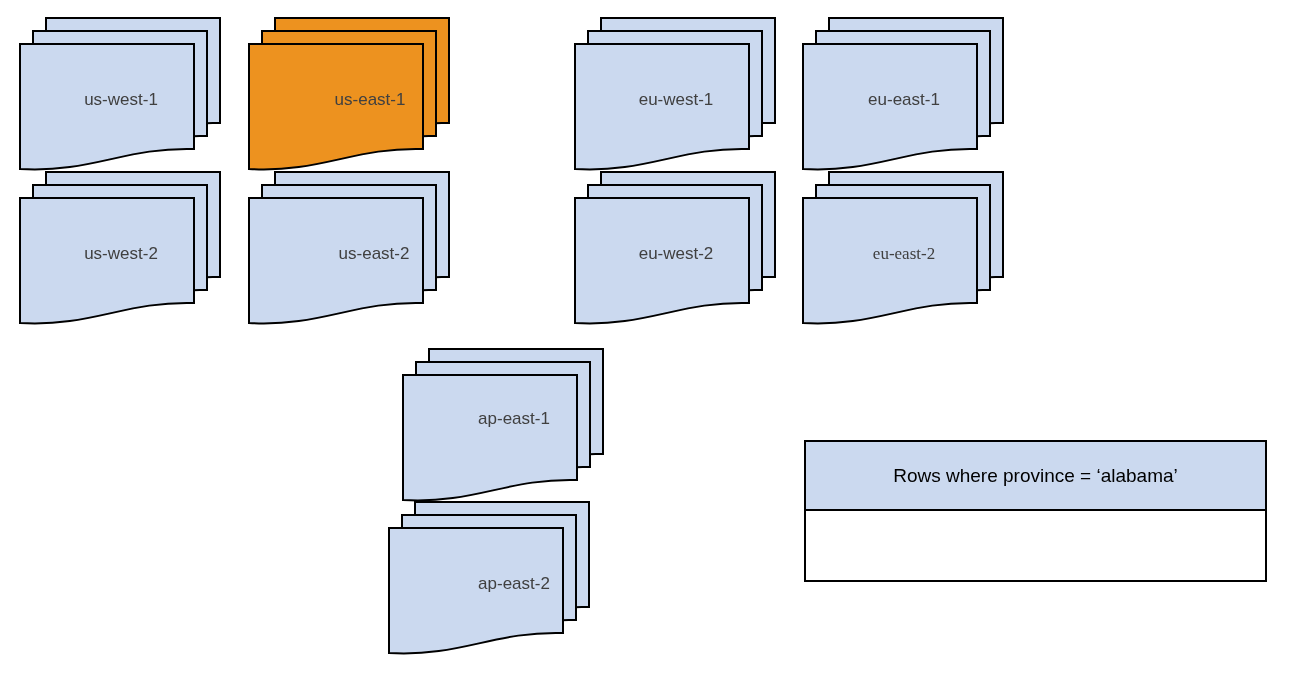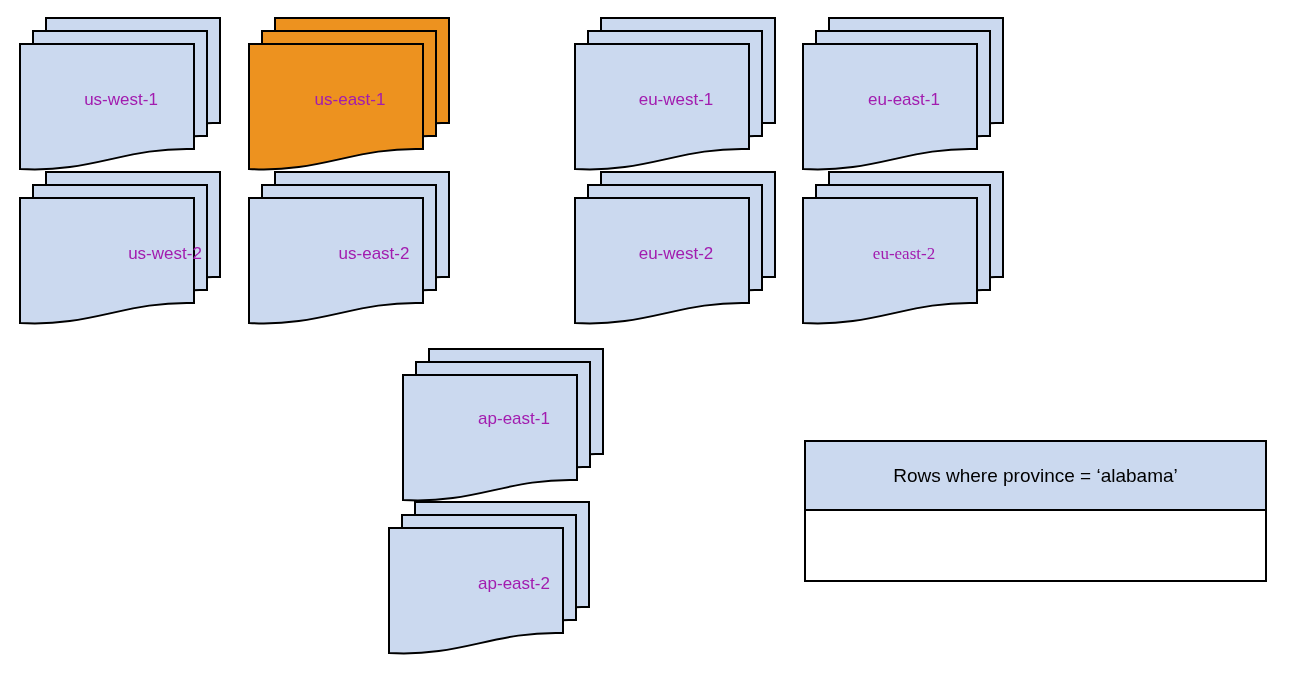--- a/index.html
+++ b/index.html
@@ -31,21 +31,21 @@
     display: block;
     overflow: visible;
   }
   .doc-label {
     position: absolute;
     left: 0;
     top: 46px;
     width: 202px;
     text-align: center;
     font-size: 17px;
-    color: #a21caf;
+    color: #404040;
     font-family: "Liberation Sans", sans-serif;
     line-height: 20px;
     white-space: nowrap;
     pointer-events: none;
   }
   .legend {
     position: absolute;
     left: 804px;
     top: 440px;
     width: 463px;
@@ -80,21 +80,21 @@
           <path d="M0,0 L174,0 L174,105 C104.39999999999999,103 73.08,129 0,125 Z" transform="translate(0,26)" fill="#CBD9EF" stroke="#000000" stroke-width="2" stroke-linejoin="miter"></path>
         </svg>
         <div class="doc-label" style="top: 72px;">us-west-1</div>
       </div>
       <div class="doc-stack" style="left: 249px; top: 18px;">
         <svg width="204" height="159">
           <path d="M0,0 L174,0 L174,105 C104.39999999999999,103 73.08,129 0,125 Z" transform="translate(26,0)" fill="#ED921F" stroke="#000000" stroke-width="2" stroke-linejoin="miter"></path>
           <path d="M0,0 L174,0 L174,105 C104.39999999999999,103 73.08,129 0,125 Z" transform="translate(13,13)" fill="#ED921F" stroke="#000000" stroke-width="2" stroke-linejoin="miter"></path>
           <path d="M0,0 L174,0 L174,105 C104.39999999999999,103 73.08,129 0,125 Z" transform="translate(0,26)" fill="#ED921F" stroke="#000000" stroke-width="2" stroke-linejoin="miter"></path>
         </svg>
-        <div class="doc-label" style="top: 72px;">us-east-1</div>
+        <div class="doc-label" style="top: 72px; padding-left: 20px;">us-east-1</div>
       </div>
       <div class="doc-stack" style="left: 575px; top: 18px;">
         <svg width="204" height="159">
           <path d="M0,0 L174,0 L174,105 C104.39999999999999,103 73.08,129 0,125 Z" transform="translate(26,0)" fill="#CBD9EF" stroke="#000000" stroke-width="2" stroke-linejoin="miter"></path>
           <path d="M0,0 L174,0 L174,105 C104.39999999999999,103 73.08,129 0,125 Z" transform="translate(13,13)" fill="#CBD9EF" stroke="#000000" stroke-width="2" stroke-linejoin="miter"></path>
           <path d="M0,0 L174,0 L174,105 C104.39999999999999,103 73.08,129 0,125 Z" transform="translate(0,26)" fill="#CBD9EF" stroke="#000000" stroke-width="2" stroke-linejoin="miter"></path>
         </svg>
         <div class="doc-label" style="top: 72px;">eu-west-1</div>
       </div>
       <div class="doc-stack" style="left: 803px; top: 18px; padding-left: 29px;">
@@ -104,21 +104,21 @@
           <path d="M0,0 L174,0 L174,105 C104.39999999999999,103 73.08,129 0,125 Z" transform="translate(0,26)" fill="#CBD9EF" stroke="#000000" stroke-width="2" stroke-linejoin="miter"></path>
         </svg>
         <div class="doc-label" style="top: 72px;">eu-east-1</div>
       </div>
       <div class="doc-stack" style="left: 20px; top: 172px;">
         <svg width="204" height="159">
           <path d="M0,0 L174,0 L174,105 C104.39999999999999,103 73.08,129 0,125 Z" transform="translate(26,0)" fill="#CBD9EF" stroke="#000000" stroke-width="2" stroke-linejoin="miter"></path>
           <path d="M0,0 L174,0 L174,105 C104.39999999999999,103 73.08,129 0,125 Z" transform="translate(13,13)" fill="#CBD9EF" stroke="#000000" stroke-width="2" stroke-linejoin="miter"></path>
           <path d="M0,0 L174,0 L174,105 C104.39999999999999,103 73.08,129 0,125 Z" transform="translate(0,26)" fill="#CBD9EF" stroke="#000000" stroke-width="2" stroke-linejoin="miter"></path>
         </svg>
-        <div class="doc-label" style="top: 72px; padding-left: 44px;">us-west-2</div>
+        <div class="doc-label" style="top: 72px;">us-west-2</div>
       </div>
       <div class="doc-stack" style="left: 249px; top: 172px;">
         <svg width="204" height="159">
           <path d="M0,0 L174,0 L174,105 C104.39999999999999,103 73.08,129 0,125 Z" transform="translate(26,0)" fill="#CBD9EF" stroke="#000000" stroke-width="2" stroke-linejoin="miter"></path>
           <path d="M0,0 L174,0 L174,105 C104.39999999999999,103 73.08,129 0,125 Z" transform="translate(13,13)" fill="#CBD9EF" stroke="#000000" stroke-width="2" stroke-linejoin="miter"></path>
           <path d="M0,0 L174,0 L174,105 C104.39999999999999,103 73.08,129 0,125 Z" transform="translate(0,26)" fill="#CBD9EF" stroke="#000000" stroke-width="2" stroke-linejoin="miter"></path>
         </svg>
         <div class="doc-label" style="top: 72px; padding-left: 24px;">us-east-2</div>
       </div>
       <div class="doc-stack" style="left: 575px; top: 172px;">

